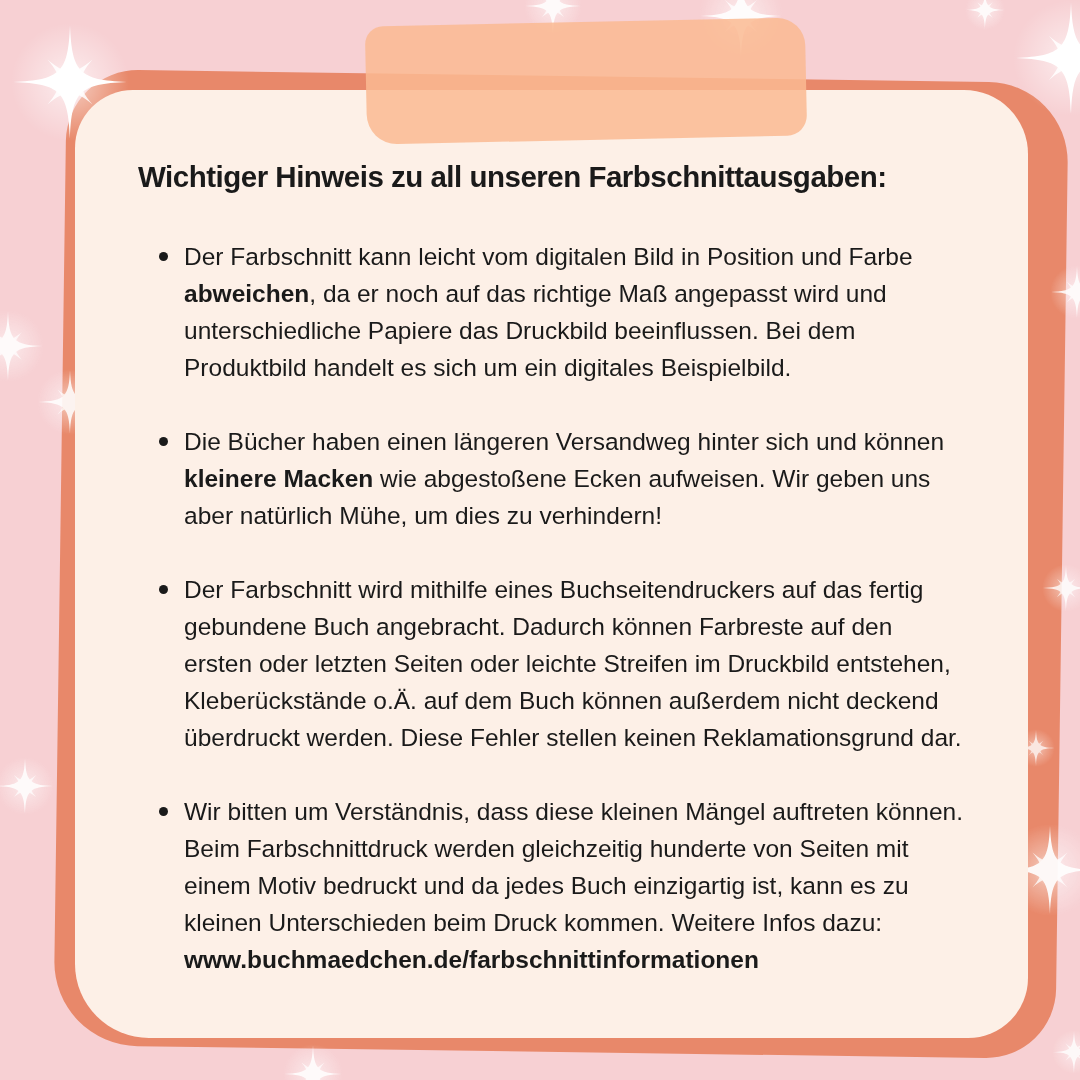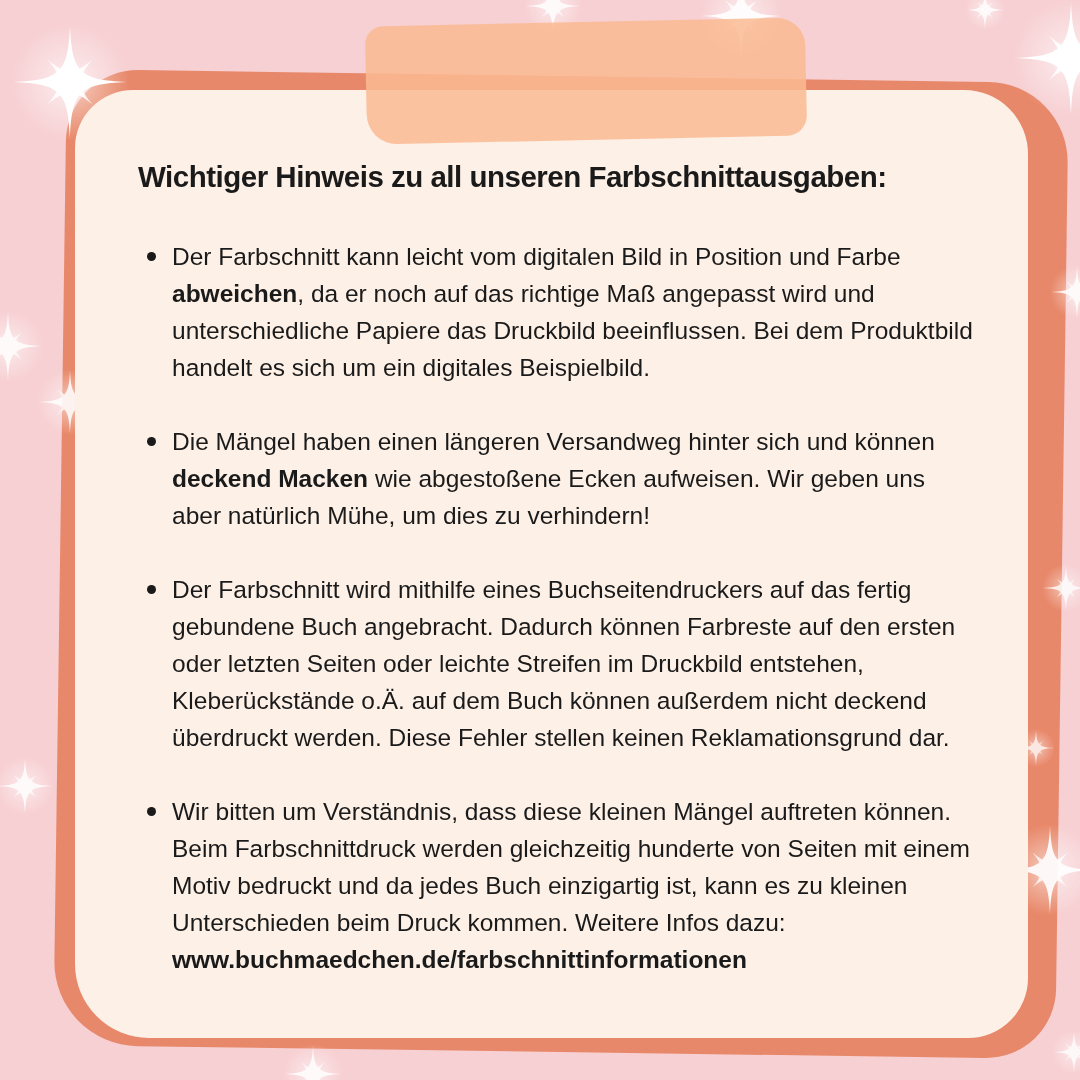--- a/index.html
+++ b/index.html
@@ -28,21 +28,21 @@
     transform:rotate(-1.2deg);
   }
   .content{
     position:absolute;left:138px;top:160px;width:838px;
     color:var(--text,#1A1A1A);
   }
   .heading{
     font-size:29.5px;font-weight:bold;letter-spacing:-0.5px;
     margin:0 0 44px 0;color:var(--text,#1A1A1A);
   }
-  ul.bullets{list-style:none;margin:0;padding:0;}
+  ul.bullets{list-style:none;margin:12px;padding:0;}
   li.bullet{
     position:relative;padding-left:34px;
     font-size:24.5px;line-height:37px;margin:0 0 37px 0;
   }
   li.bullet::before{
     content:"";position:absolute;left:9px;top:14px;width:9px;height:9px;
     border-radius:50%;background:var(--text,#1A1A1A);
   }
   .seg-bold{font-weight:bold;}
   .seg-underline{
@@ -170,19 +170,19 @@
     </div>
 
   <div class="card"></div>
 
   <div class="tape"></div>
 
   <div class="content">
     <h1 class="heading">Wichtiger Hinweis zu all unseren Farbschnittausgaben:</h1>
     <ul class="bullets" id="bullet-list">
         <li class="bullet"><span class="seg seg-normal">Der Farbschnitt kann leicht vom digitalen Bild in Position und Farbe </span><span class="seg seg-bold">abweichen</span><span class="seg seg-normal">, da er noch auf das richtige Maß angepasst wird und unterschiedliche Papiere das Druckbild beeinflussen. Bei dem Produktbild handelt es sich um ein digitales Beispielbild.</span></li>
-        <li class="bullet"><span class="seg seg-normal">Die Mängel haben einen längeren Versandweg hinter sich und können </span><span class="seg seg-bold">deckend Macken</span><span class="seg seg-normal"> wie abgestoßene Ecken aufweisen. Wir geben uns aber natürlich Mühe, um dies zu verhindern!</span></li>
+        <li class="bullet"><span class="seg seg-normal">Die Bücher haben einen längeren Versandweg hinter sich und können </span><span class="seg seg-bold">kleinere Macken</span><span class="seg seg-normal"> wie abgestoßene Ecken aufweisen. Wir geben uns aber natürlich Mühe, um dies zu verhindern!</span></li>
         <li class="bullet"><span class="seg seg-normal">Der Farbschnitt wird mithilfe eines Buchseitendruckers auf das fertig gebundene Buch angebracht. Dadurch können Farbreste auf den ersten oder letzten Seiten oder leichte Streifen im Druckbild entstehen, Kleberückstände o.Ä. auf dem Buch können außerdem nicht deckend überdruckt werden. Diese Fehler stellen </span><span class="seg seg-underline">keinen Reklamationsgrund</span><span class="seg seg-normal"> dar.</span></li>
         <li class="bullet"><span class="seg seg-normal">Wir bitten um Verständnis, dass diese kleinen Mängel auftreten können. Beim Farbschnittdruck werden gleichzeitig hunderte von Seiten mit einem Motiv bedruckt und da jedes Buch einzigartig ist, kann es zu kleinen Unterschieden beim Druck kommen. Weitere Infos dazu: </span><span class="seg seg-bold">www.buchmaedchen.de/farbschnittinformationen</span></li>
       </ul>
   </div>
 
 </div>
 
 </body></html>

